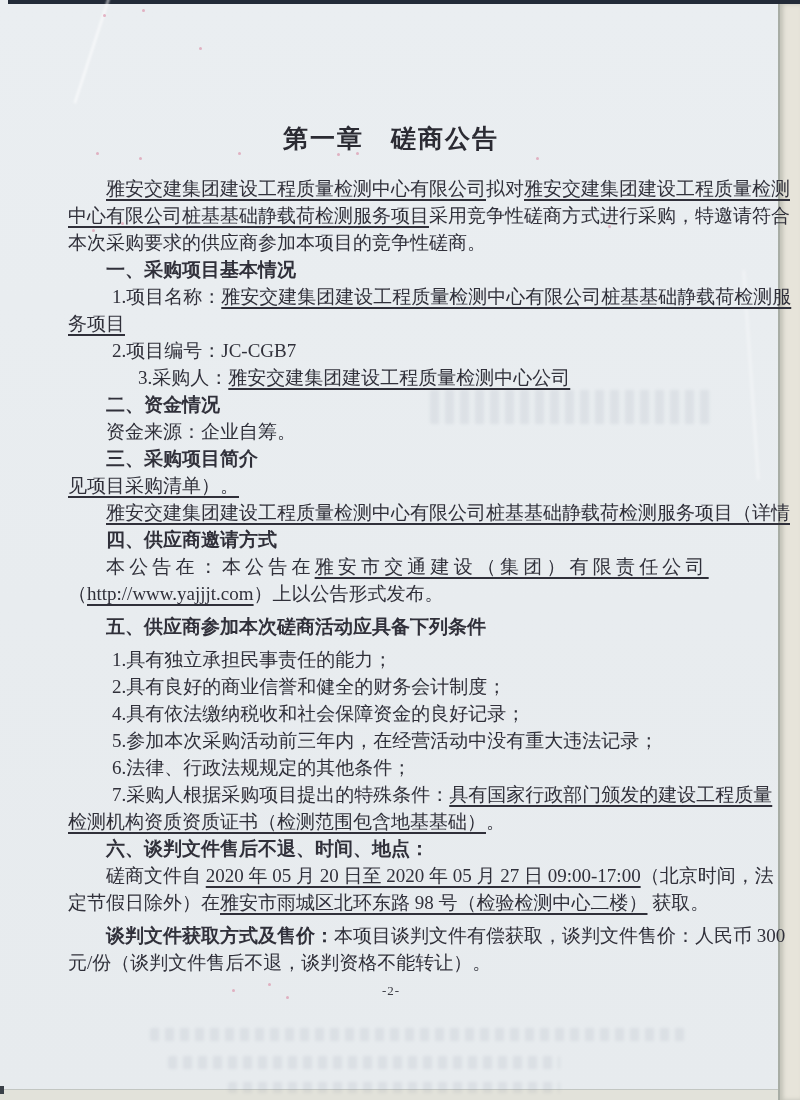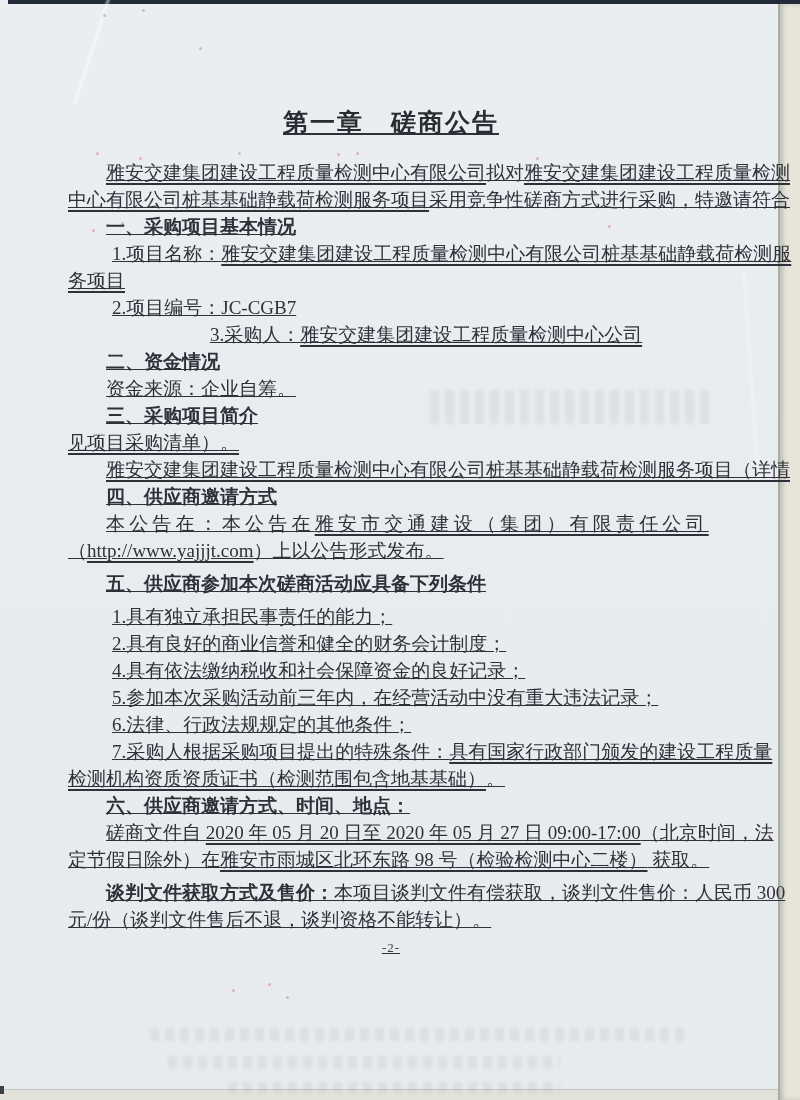--- a/index.html
+++ b/index.html
@@ -28,41 +28,41 @@
   .crease {
     position:absolute; left:92px; top:-12px; width:2px; height:118px;
     background:rgba(255,255,255,.75); transform:rotate(18deg); filter:blur(1px);
   }
   .crease2 {
     position:absolute; right:48px; top:270px; width:2px; height:210px;
     background:rgba(255,255,255,.5); transform:rotate(-4deg); filter:blur(1.5px);
   }
   
   .page-content {
-    position:absolute; left:68px; top:0; width:646px; color:#30303a;text-decoration:underline;
+    position:absolute; left:68px; top:16px; width:646px; color:#30303a;
   }
   .doc-title {
     margin-top:106px; margin-bottom:20px;
     text-align:center; font-size:25px; font-weight:bold; letter-spacing:2px;
     color:#2b2b33;
   }
   .line {
     font-size:19px; line-height:27px; white-space:nowrap;
     color:#30303a;
   }
   .line span.b { font-weight:bold; }
   .line span.u {
     text-decoration:underline;
     text-decoration-thickness:1.5px;
     text-underline-offset:4px;
   }
   .line span.sp { letter-spacing:0.22em; }
   .l-indent { margin-left:38px; }
   .l-item   { margin-left:44px; }
-  .l-deep   { margin-left:70px;text-align:center; }
+  .l-deep   { margin-left:70px; }
   .l-flush  { margin-left:0; }
   .l-gap    { margin-top:6px; }
   .page-number {
     margin-top:7px; text-align:center; font-size:13px; letter-spacing:1px;
     color:#3a3a42;
   }
   
   .ghost {
     position:absolute; opacity:.5; filter:blur(1.6px); border-radius:2px;
     background:repeating-linear-gradient(90deg,
@@ -103,20 +103,21 @@
       <div class="speckle" style="left: 232px; top: 989px; background: rgb(216, 127, 154);"></div>
       <div class="speckle" style="left: 286px; top: 996px; background: rgb(216, 127, 154);"></div>
     </div>
 
   <div class="page-content">
     <div class="doc-title">第一章　磋商公告</div>
 
     <div id="doc-body">
         <div class="line l-indent"><span class="u">雅安交建集团建设工程质量检测中心有限公司</span><span>拟对</span><span class="u">雅安交建集团建设工程质量检测</span></div>
         <div class="line l-flush"><span class="u">中心有限公司桩基基础静载荷检测服务项目</span><span>采用竞争性磋商方式进行采购，特邀请符合</span></div>
+        <div class="line l-flush"><span>本次采购要求的供应商参加本项目的竞争性磋商。</span></div>
         <div class="line l-indent"><span class="b">一、采购项目基本情况</span></div>
         <div class="line l-item"><span>1.项目名称：</span><span class="u">雅安交建集团建设工程质量检测中心有限公司桩基基础静载荷检测服</span></div>
         <div class="line l-flush"><span class="u">务项目</span></div>
         <div class="line l-item"><span>2.项目编号：</span><span>JC-CGB7</span></div>
         <div class="line l-deep"><span>3.采购人：</span><span class="u">雅安交建集团建设工程质量检测中心公司</span></div>
         <div class="line l-indent"><span class="b">二、资金情况</span></div>
         <div class="line l-indent"><span>资金来源：企业自筹。</span></div>
         <div class="line l-indent"><span class="b">三、采购项目简介</span></div>
         <div class="line l-flush"><span class="u">见项目采购清单）。</span></div>
         <div class="line l-indent"><span class="u">雅安交建集团建设工程质量检测中心有限公司桩基基础静载荷检测服务项目（详情</span></div>
@@ -124,21 +125,21 @@
         <div class="line l-indent"><span class="sp">本公告在：本公告在</span><span class="u sp">雅安市交通建设（集团）有限责任公司</span></div>
         <div class="line l-flush"><span>（</span><span class="u">http://www.yajjjt.com</span><span>）上以公告形式发布。</span></div>
         <div class="line l-indent l-gap"><span class="b">五、供应商参加本次磋商活动应具备下列条件</span></div>
         <div class="line l-item l-gap"><span>1.具有独立承担民事责任的能力；</span></div>
         <div class="line l-item"><span>2.具有良好的商业信誉和健全的财务会计制度；</span></div>
         <div class="line l-item"><span>4.具有依法缴纳税收和社会保障资金的良好记录；</span></div>
         <div class="line l-item"><span>5.参加本次采购活动前三年内，在经营活动中没有重大违法记录；</span></div>
         <div class="line l-item"><span>6.法律、行政法规规定的其他条件；</span></div>
         <div class="line l-item"><span>7.采购人根据采购项目提出的特殊条件：</span><span class="u">具有国家行政部门颁发的建设工程质量</span></div>
         <div class="line l-flush"><span class="u">检测机构资质资质证书（检测范围包含地基基础）</span><span>。</span></div>
-        <div class="line l-indent"><span class="b">六、供应商邀请方式、时间、地点：</span></div>
+        <div class="line l-indent"><span class="b">六、谈判文件售后不退、时间、地点：</span></div>
         <div class="line l-indent"><span>磋商文件自 </span><span class="u">2020 年 05 月 20 日至 2020 年 05 月 27 日 09:00-17:00</span><span>（北京时间，法</span></div>
         <div class="line l-flush"><span>定节假日除外）在</span><span class="u">雅安市雨城区北环东路 98 号（检验检测中心二楼）</span><span> 获取。</span></div>
         <div class="line l-indent l-gap"><span class="b">谈判文件获取方式及售价：</span><span>本项目谈判文件有偿获取，谈判文件售价：人民币 300</span></div>
         <div class="line l-flush"><span>元/份（谈判文件售后不退，谈判资格不能转让）。</span></div>
       </div>
 
     <div class="page-number">-2-</div>
   </div>
 
 </div>

